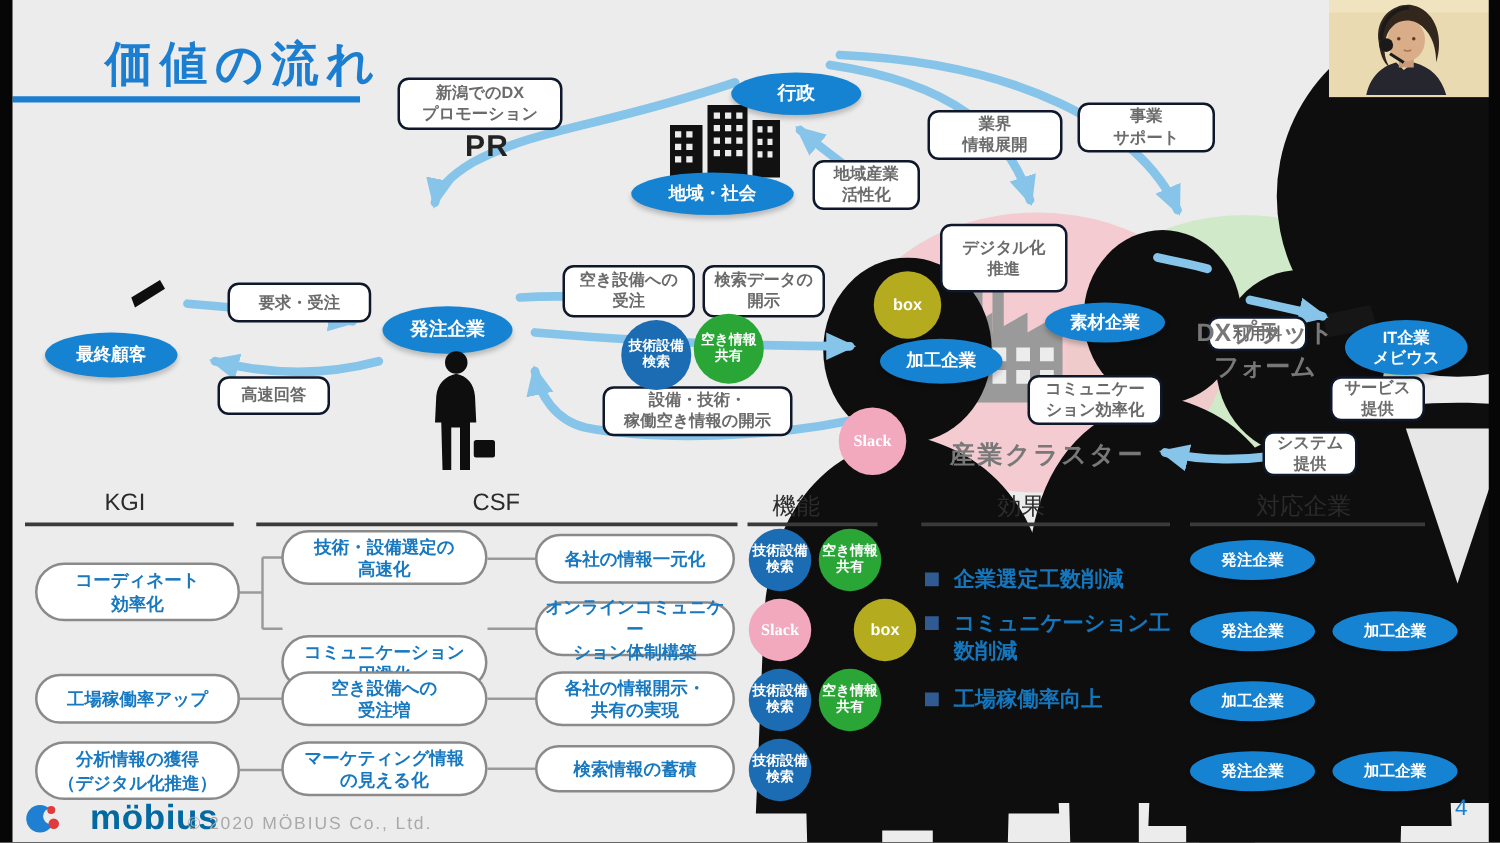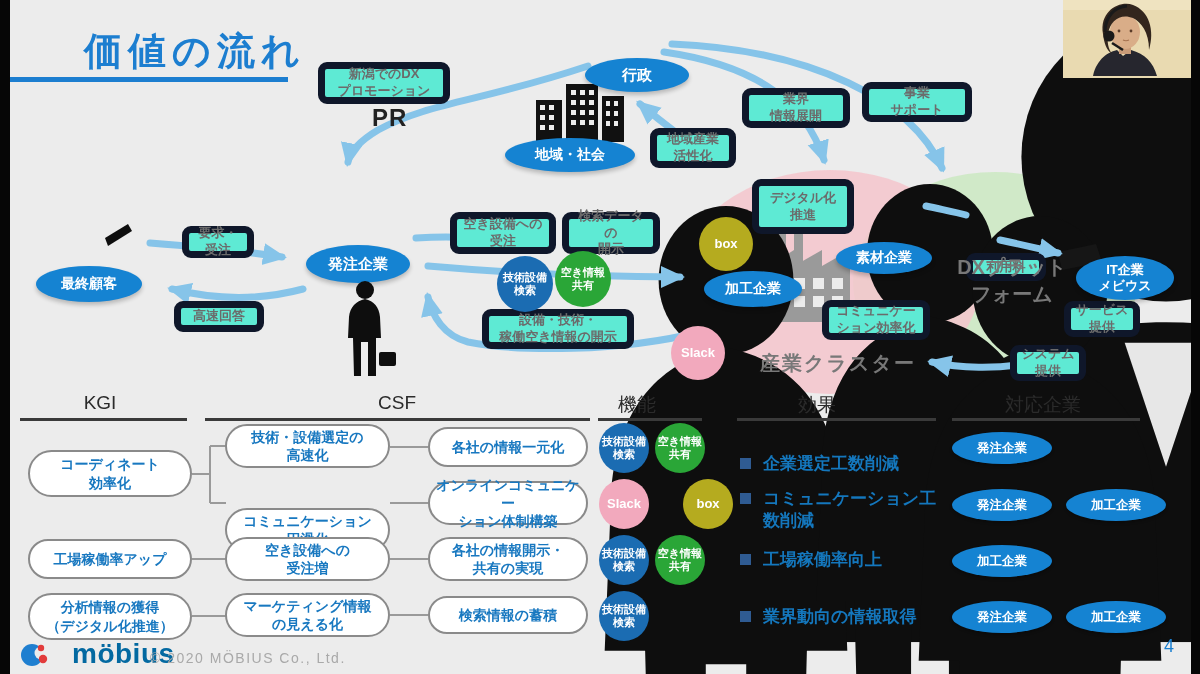--- a/index.html
+++ b/index.html
@@ -5,30 +5,30 @@
   html,body{margin:0;padding:0;background:#000;}
   .stage{position:relative;width:1200px;height:674px;overflow:hidden;background:#ececec;
          font-family:"Liberation Sans","DejaVu Sans",sans-serif;}
   .bar{position:absolute;top:0;height:674px;background:#060606;z-index:40;}
   .bar.left{left:0;width:10px;}
   .bar.right{right:0;width:9px;}
   .abs{position:absolute;box-sizing:border-box;}
   .title{left:84px;top:26px;font-size:38px;font-weight:bold;color:#1c7ed0;letter-spacing:6px;z-index:10;}
   .title-underline{left:10px;top:77px;width:278px;height:5px;background:#1c7ed0;z-index:10;}
   .pr{left:372px;top:104px;font-size:24px;font-weight:bold;color:#222;z-index:10;letter-spacing:1px;}
-  .wbox{background:#5eead4;border:7px solid #0f172a;border-radius:9px;color:#6b6b6b;font-weight:600;
+  .wbox{background:#ffffff;border:2px solid #0f172a;border-radius:9px;color:#6b6b6b;font-weight:600;
         font-size:13px;line-height:1.3;display:flex;align-items:center;justify-content:center;
         text-align:center;white-space:pre-line;z-index:10;padding:1px 4px;}
   .node{background:#1583d2;border-radius:50%;color:#fff;font-weight:bold;font-size:14px;
         display:flex;align-items:center;justify-content:center;text-align:center;white-space:pre-line;
         line-height:1.25;z-index:10;box-shadow:0 3px 4px rgba(0,0,0,.22);}
   .fcircle{border-radius:50%;color:#fff;font-weight:bold;font-size:11px;line-height:1.2;
         display:flex;align-items:center;justify-content:center;text-align:center;white-space:pre-line;z-index:10;}
   .fc-blue{background:#1b6cb2;} .fc-green{background:#2aa637;}
-  .fc-pink{background:#f2a9bd;font-size:13px;} .fc-olive{background:#b5ab1f;font-size:13px;margin-left:28px;}
+  .fc-pink{background:#f2a9bd;font-size:13px;font-family:Liberation Serif, serif;} .fc-olive{background:#b5ab1f;font-size:13px;margin-left:28px;}
   .cluster-label{color:#787878;font-weight:bold;z-index:10;white-space:pre-line;text-align:center;}
   .thead{font-size:19px;font-weight:normal;color:#2b2b2b;z-index:10;text-align:center;}
   .thline{height:3px;background:#3a3a3a;z-index:10;}
   .stadium{background:#fff;border:2px solid #8a8a8a;border-radius:999px;color:#1878c0;font-weight:bold;
         font-size:14px;line-height:1.3;display:flex;align-items:center;justify-content:center;
         text-align:center;white-space:pre-line;z-index:10;padding:2px 6px;}
   .effect{z-index:10;display:flex;align-items:flex-start;width:200px;}
   .effect .sq{width:11px;height:11px;background:#2f5b92;margin:5px 12px 0 0;flex:none;}
   .effect .tx{font-size:17px;font-weight:bold;color:#1477bd;line-height:1.3;white-space:pre-line;}
   .cmp{background:#1583d2;border-radius:50%;color:#fff;font-weight:bold;font-size:12.5px;width:100px;height:32px;
@@ -173,21 +173,21 @@
 プロモーション</div>
   <div class="abs wbox" style="left:742px;top:88px;width:108px;height:40px;">業界
 情報展開</div>
   <div class="abs wbox" style="left:862px;top:82px;width:110px;height:40px;">事業
 サポート</div>
   <div class="abs wbox" style="left:650px;top:128px;width:86px;height:40px;">地域産業
 活性化</div>
   <div class="abs wbox" style="left:752px;top:179px;width:102px;height:55px;">デジタル化
 推進</div>
   <div class="abs wbox" style="left:966px;top:209px;width:80px;height:28px;margin-top:44px;">利用料</div>
-  <div class="abs wbox" style="left:182px;top:226px;width:72px;height:32px;">要求・受注</div>
+  <div class="abs wbox" style="left:182px;top:226px;width:115px;height:32px;">要求・受注</div>
   <div class="abs wbox" style="left:174px;top:301px;width:90px;height:31px;">高速回答</div>
   <div class="abs wbox" style="left:450px;top:212px;width:106px;height:42px;">空き設備への
 受注</div>
   <div class="abs wbox" style="left:562px;top:212px;width:98px;height:42px;">検索データの
 開示</div>
   <div class="abs wbox" style="left:482px;top:309px;width:152px;height:40px;">設備・技術・
 稼働空き情報の開示</div>
   <div class="abs wbox" style="left:822px;top:300px;width:108px;height:40px;">コミュニケー
 ション効率化</div>
   <div class="abs wbox" style="left:1064px;top:301px;width:76px;height:36px;">サービス
@@ -266,24 +266,20 @@
     <span class="tx">企業選定工数削減</span>
   </div>
   <div class="abs effect" style="left:740px;top:488px;">
     <span class="sq"></span>
     <span class="tx">コミュニケーション工
 数削減</span>
   </div>
   <div class="abs effect" style="left:740px;top:549px;">
     <span class="sq"></span>
     <span class="tx">工場稼働率向上</span>
-  </div>
-  <div class="abs effect" style="left:740px;top:606px;">
-    <span class="sq"></span>
-    <span class="tx">業界動向の情報取得</span>
   </div>
 
   <div class="abs cmp" style="left:952px;top:432px;">発注企業</div>
   <div class="abs cmp" style="left:952px;top:489px;">発注企業</div>
   <div class="abs cmp" style="left:1066px;top:489px;">加工企業</div>
   <div class="abs cmp" style="left:952px;top:545px;">加工企業</div>
   <div class="abs cmp" style="left:952px;top:601px;">発注企業</div>
   <div class="abs cmp" style="left:1066px;top:601px;">加工企業</div>
 
   <div class="abs footer-logo">

